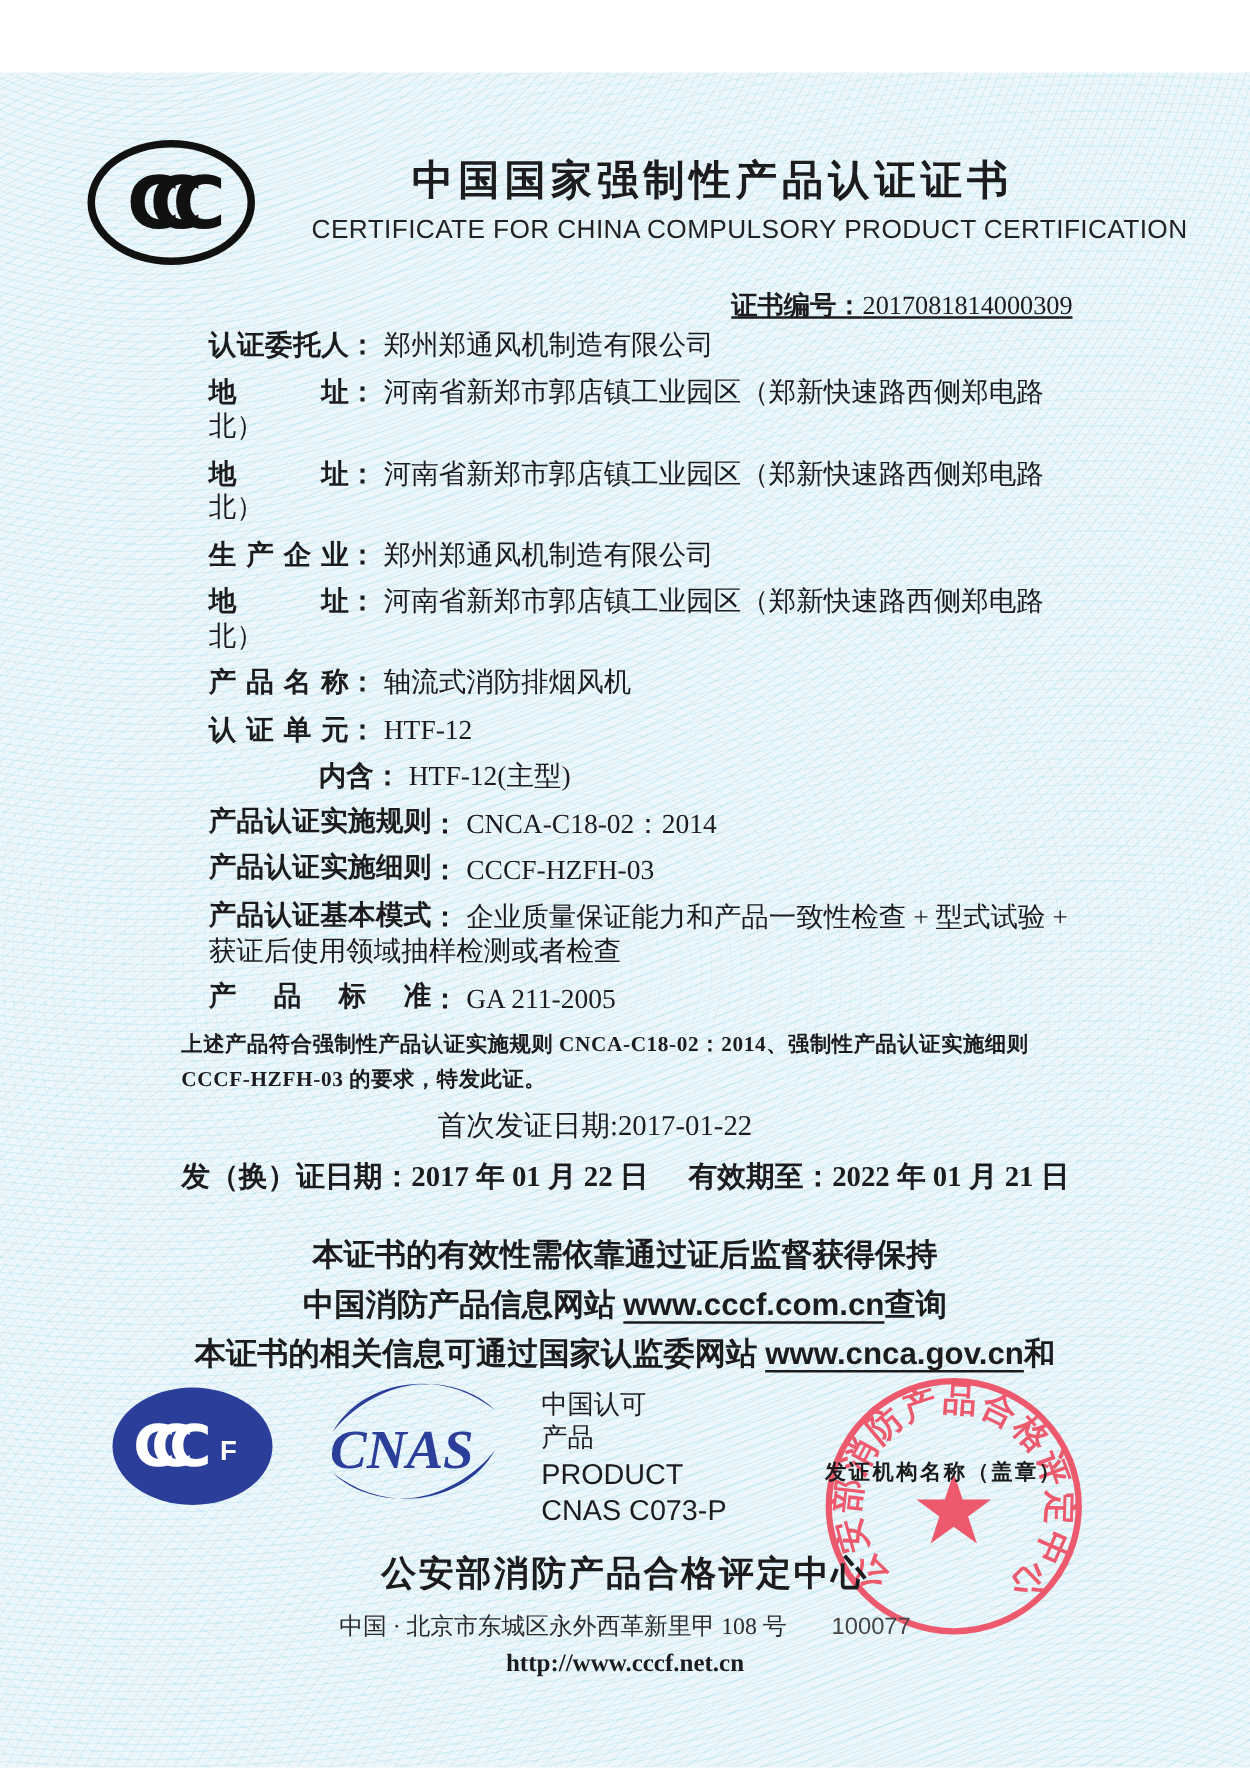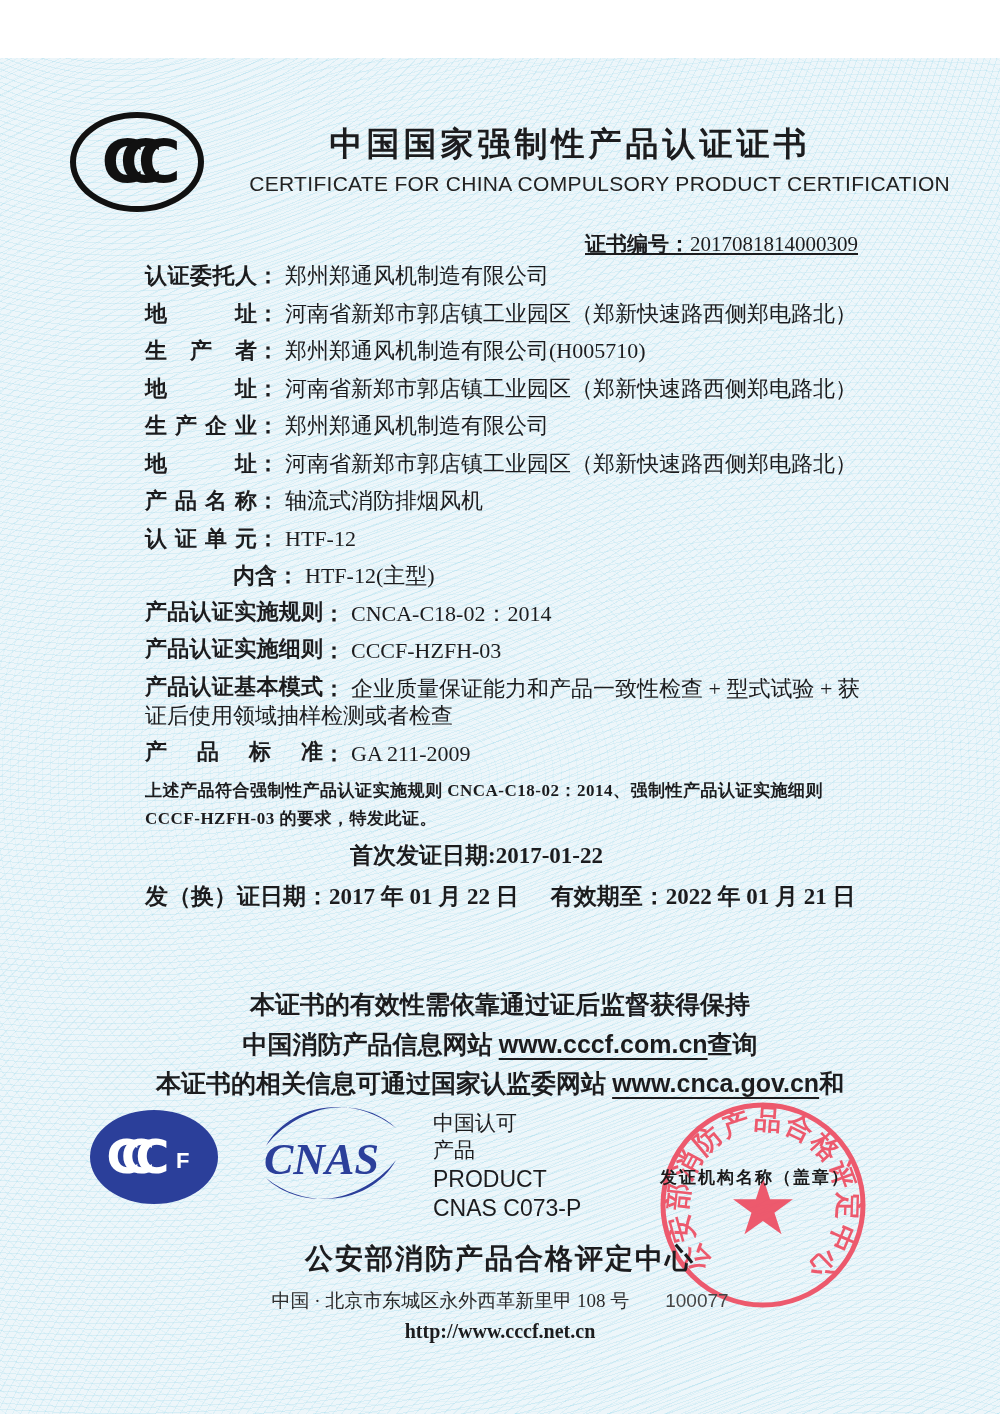--- a/index.html
+++ b/index.html
@@ -19,28 +19,28 @@
     letter-spacing:-0.42em;color:#111;transform:translateX(-8px);}
   .title{position:absolute;left:240px;top:122px;width:660px;text-align:center;
     font-size:33px;font-weight:700;letter-spacing:4px;}
   .subtitle{position:absolute;left:190px;top:172px;width:760px;text-align:right;
     font-family:"Liberation Sans","DejaVu Sans",sans-serif;font-size:21px;letter-spacing:.3px;color:#222;}
   .certno{position:absolute;left:585px;top:230px;font-size:21px;text-decoration:underline;}
   .certno .lbl{font-weight:700;}
 
   
   .body-block{position:absolute;left:145px;top:262px;width:718px;font-size:22px;}
-  .row{margin-bottom:10px;line-height:1.25;}
+  .row{margin-bottom:10px;line-height:1.25;margin-left:22px;}
   .row .lbl{display:inline-block;width:112px;font-weight:700;text-align:justify;text-align-last:justify;vertical-align:top;}
   .row .sep{font-weight:700;}
   .row.w8 .lbl{width:178px;font-family:Liberation Mono, monospace;}
   .row.indent .lbl{width:auto;margin-left:88px;text-align-last:auto;}
   .row .val{padding-left:6px;}
   .statement{margin-top:6px;line-height:1.62;font-size:17px;font-weight:600;letter-spacing:.5px;}
-  .first-issue{margin-top:8px;margin-left:205px;font-size:23px;font-weight:700;}
+  .first-issue{margin-top:8px;margin-left:205px;font-size:23px;font-weight:400;}
   .issue-line{margin-top:10px;font-size:23px;font-weight:700;}
   .issue-line .gap{display:inline-block;width:32px;}
 
   
   .notice{position:absolute;left:0;top:985px;width:1000px;text-align:center;
     font-size:25px;font-weight:600;line-height:1.58;}
   .notice .link{text-decoration:underline;text-underline-offset:5px;font-family:"Liberation Sans",sans-serif;font-weight:600;}
 
   
   .cccf-logo{position:absolute;left:90px;top:1110px;width:128px;height:94px;background:#2b3f9a;
@@ -88,23 +88,20 @@
   </div>
 
   <div class="body-block">
     <div class="row">
       <span class="lbl">认证委托人</span><span class="sep">：</span><span class="val">郑州郑通风机制造有限公司</span>
     </div>
     <div class="row">
       <span class="lbl">地址</span><span class="sep">：</span><span class="val">河南省新郑市郭店镇工业园区（郑新快速路西侧郑电路北）</span>
     </div>
     <div class="row">
-      <span class="lbl">生产者</span><span class="sep">：</span><span class="val">郑州郑通风机制造有限公司(H005710)</span>
-    </div>
-    <div class="row">
       <span class="lbl">地址</span><span class="sep">：</span><span class="val">河南省新郑市郭店镇工业园区（郑新快速路西侧郑电路北）</span>
     </div>
     <div class="row">
       <span class="lbl">生产企业</span><span class="sep">：</span><span class="val">郑州郑通风机制造有限公司</span>
     </div>
     <div class="row">
       <span class="lbl">地址</span><span class="sep">：</span><span class="val">河南省新郑市郭店镇工业园区（郑新快速路西侧郑电路北）</span>
     </div>
     <div class="row">
       <span class="lbl">产品名称</span><span class="sep">：</span><span class="val">轴流式消防排烟风机</span>
@@ -118,21 +115,21 @@
     <div class="row w8">
       <span class="lbl">产品认证实施规则</span><span class="sep">：</span><span class="val">CNCA-C18-02：2014</span>
     </div>
     <div class="row w8">
       <span class="lbl">产品认证实施细则</span><span class="sep">：</span><span class="val">CCCF-HZFH-03</span>
     </div>
     <div class="row w8">
       <span class="lbl">产品认证基本模式</span><span class="sep">：</span><span class="val">企业质量保证能力和产品一致性检查 + 型式试验 + 获证后使用领域抽样检测或者检查</span>
     </div>
     <div class="row w8">
-      <span class="lbl">产品标准</span><span class="sep">：</span><span class="val">GA 211-2009</span>
+      <span class="lbl">产品标准</span><span class="sep">：</span><span class="val">GA 211-2005</span>
     </div>
 
     <div class="statement">上述产品符合强制性产品认证实施规则 CNCA-C18-02：2014、强制性产品认证实施细则 CCCF-HZFH-03 的要求，特发此证。</div>
 
     <div class="first-issue">
       <span>首次发证日期:</span><span>2017-01-22</span>
     </div>
 
     <div class="issue-line">
       <span>发（换）证日期：</span><span>2017 年 01 月 22 日</span><span class="gap"></span><span>有效期至：</span><span>2022 年 01 月 21 日</span>

